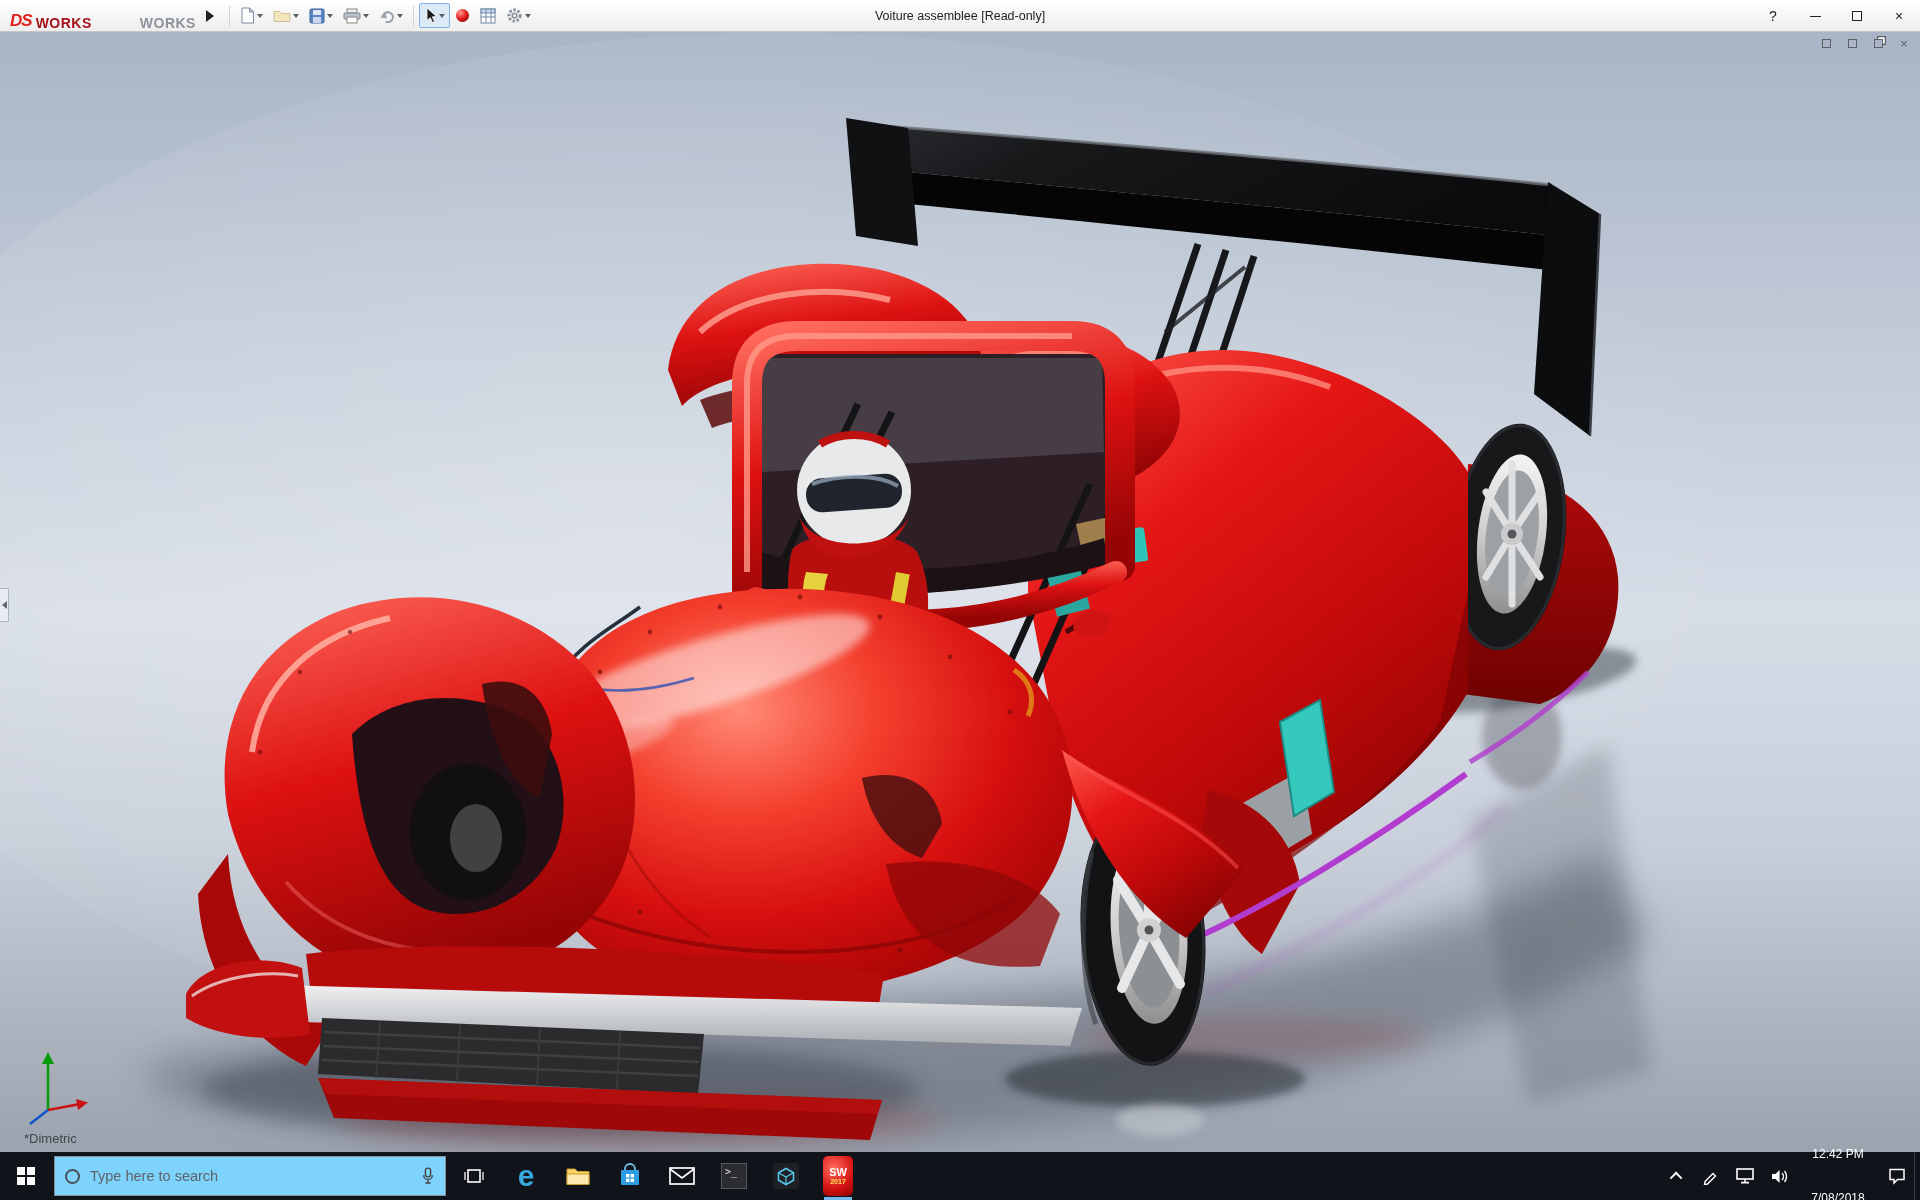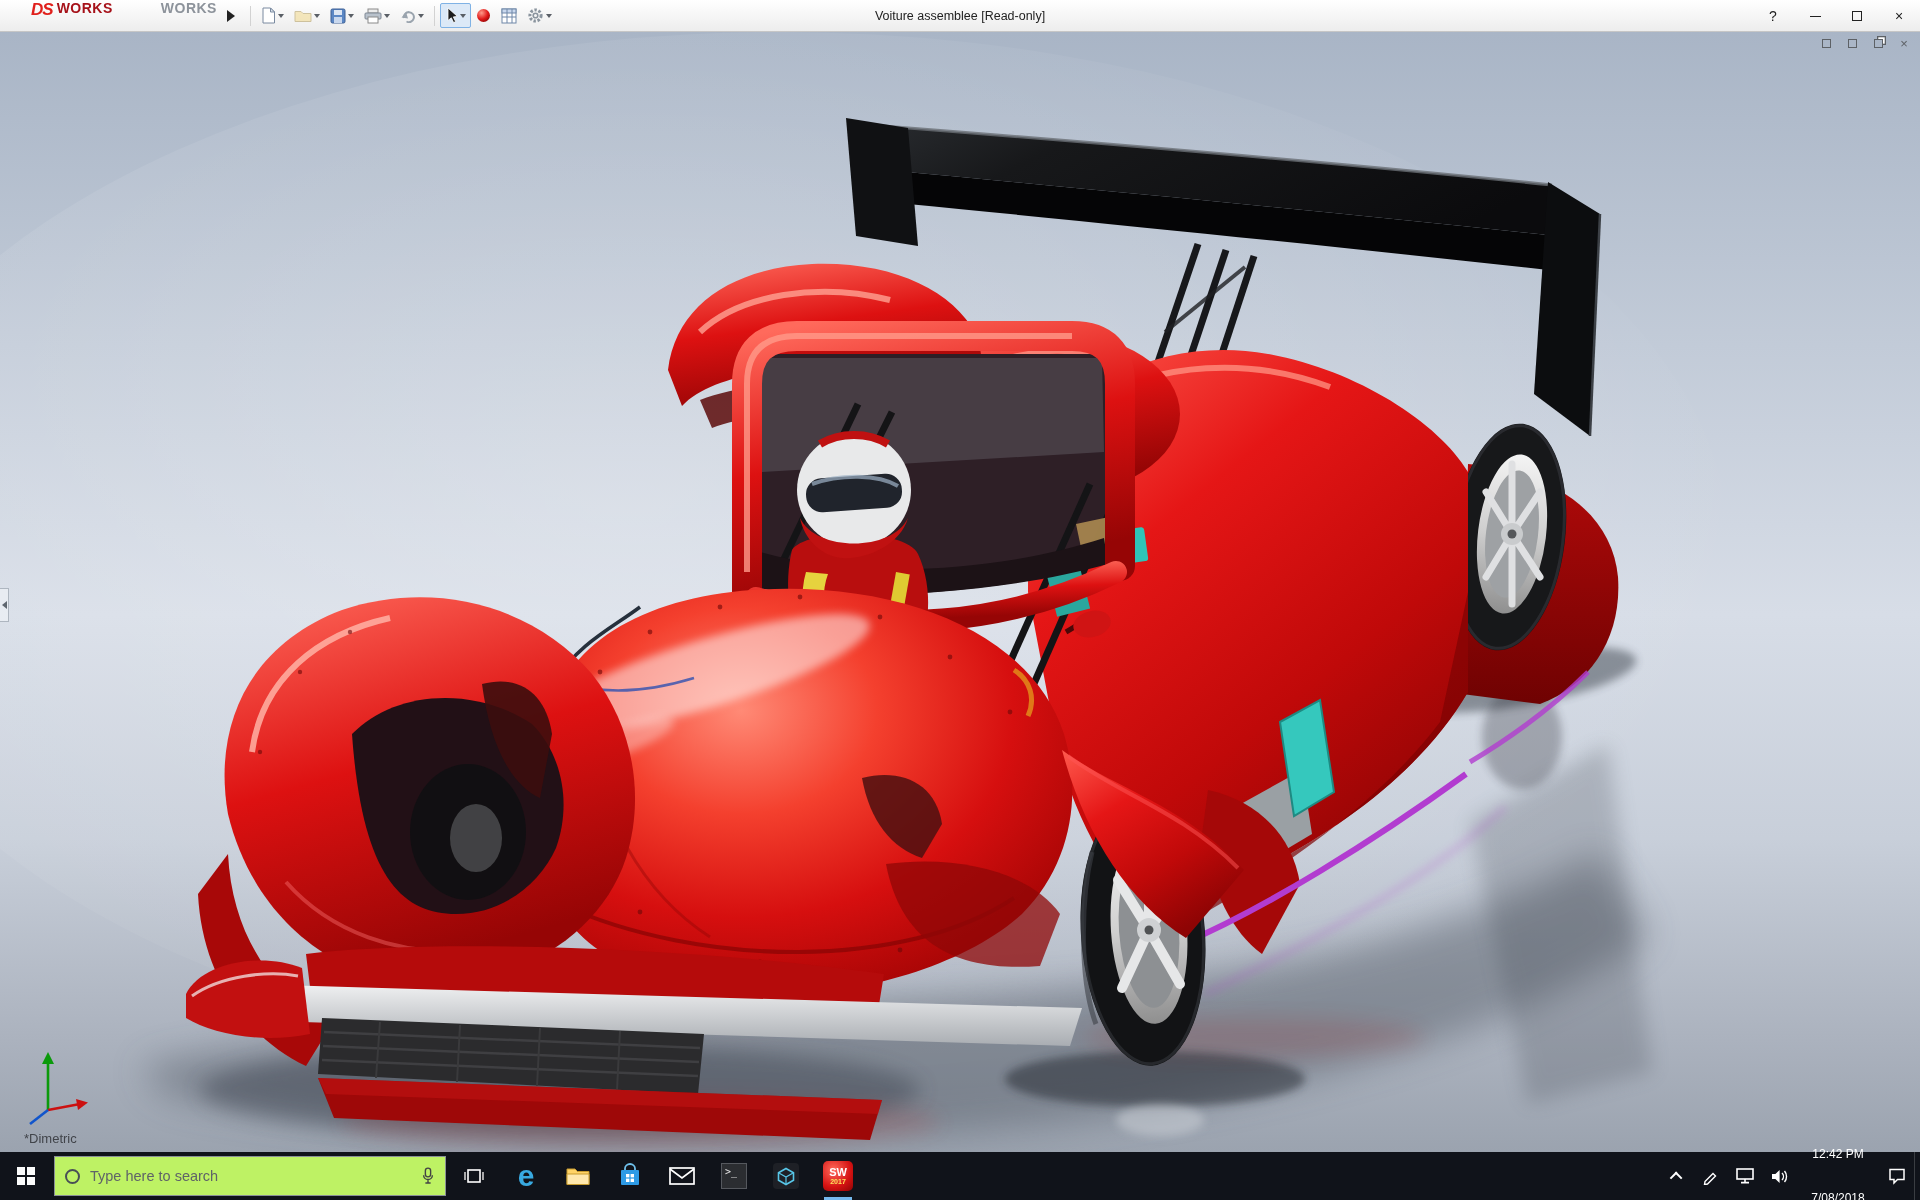--- a/index.html
+++ b/index.html
@@ -5,21 +5,21 @@
   * { box-sizing: border-box; margin: 0; padding: 0; }
   html,body { width:1920px; height:1200px; overflow:hidden; font-family:"Liberation Sans", sans-serif; background:#000; }
 
   
   .titlebar{
     position:absolute; top:0; left:0; width:1920px; height:32px;
     background:linear-gradient(#ffffff,#ededed);
     border-bottom:1px solid #c6c6c6;
     display:flex; align-items:center; z-index:30;
   }
-  .brand{ display:flex; align-items:flex-start; gap:4px; padding:0 6px 0 10px; height:100%; cursor:default;margin-left:21px;}
+  .brand{ display:flex; align-items:flex-end; gap:4px; padding:0 6px 0 10px; height:100%; cursor:default;}
   .ds-logo{ font-weight:bold; font-style:italic; font-size:17px; color:#e0201c; letter-spacing:-1px;}
   .brand-name{ font-size:14px; letter-spacing:.5px;}
   .brand-bold{ font-weight:bold; color:#a6121a;}
   .brand-light{ font-weight:bold; color:#8d939b;padding-left:48px;}
   .flyout-arrow{ width:0; height:0; border-top:6px solid transparent; border-bottom:6px solid transparent; border-left:8px solid #222; margin:0 10px 0 4px; cursor:pointer;}
   .tb-sep{ width:1px; height:20px; background:#d2d2d2; margin:0 5px;}
   .tb-btn{ display:flex; align-items:center; gap:2px; padding:3px 4px; border-radius:2px; border:1px solid transparent; cursor:pointer;}
   .tb-btn.pressed{ background:#dcearf7; background:#dce9f7; border:1px solid #7fb2e5;}
   .tb-caret{ width:0; height:0; border-left:3.5px solid transparent; border-right:3.5px solid transparent; border-top:4px solid #5a5f66;}
   .title-center{ position:absolute; left:50%; top:0; transform:translateX(-50%); height:32px; display:flex; align-items:center; font-size:12.5px; color:#222;}
@@ -38,26 +38,26 @@
   .panel-arrow{ position:absolute; left:0; top:556px; width:9px; height:34px; background:rgba(240,243,247,.65); border:1px solid #aeb6c0; border-left:none; display:flex; align-items:center; justify-content:center; cursor:pointer; z-index:5;}
   .panel-arrow::after{ content:""; width:0; height:0; border-top:4px solid transparent; border-bottom:4px solid transparent; border-right:5px solid #5f6770;}
   .view-label{ position:absolute; left:24px; bottom:6px; font-size:13px; color:#41444a; z-index:5;}
   .triad{ position:absolute; left:14px; bottom:24px; z-index:5;}
 
   
   .taskbar{ position:absolute; bottom:0; left:0; width:1920px; height:48px; background:#10131a; display:flex; align-items:stretch; z-index:40;}
   .tb-item{ display:flex; align-items:center; justify-content:center; width:52px; height:48px; cursor:pointer; position:relative;}
   .start-grid{ display:grid; grid-template-columns:8px 8px; grid-template-rows:8px 8px; gap:2px;}
   .start-grid span{ background:#fbfbfb; display:block;}
-  .searchbox{ width:392px; height:40px; margin:4px 2px; background:#bef264; border:1px solid #8a9097; display:flex; align-items:center; gap:10px; padding:0 10px; cursor:text;}
+  .searchbox{ width:392px; height:40px; margin:4px 2px; background:#7dd3fc; border:1px solid #8a9097; display:flex; align-items:center; gap:10px; padding:0 10px; cursor:text;}
   .search-ring{ width:15px; height:15px; border:2px solid #494f56; border-radius:50%;}
   .search-text{ flex:1; font-size:14.5px; color:#5f6368; white-space:nowrap; overflow:hidden;}
   .edge-e{ font-size:30px; font-weight:bold; color:#38a9e0; line-height:1;}
   .console-ic{ width:26px; height:26px; background:#2b2d31; border:1px solid #55585e; color:#e8e8e8; font-family:"DejaVu Sans Mono", monospace; font-size:10px; display:flex; align-items:flex-start; justify-content:flex-start; padding:2px 0 0 3px;}
-  .sw-ic{ width:30px; height:30px; background:radial-gradient(circle at 35% 30%, #ff6a5a, #d41212 60%, #8e0404); border-radius:5px; display:flex; flex-direction:column; align-items:center; justify-content:center; line-height:1;}
+  .sw-ic{ width:30px; height:40px; background:radial-gradient(circle at 35% 30%, #ff6a5a, #d41212 60%, #8e0404); border-radius:5px; display:flex; flex-direction:column; align-items:center; justify-content:center; line-height:1;}
   .sw-ic .sw-t{ color:#fff; font-weight:bold; font-size:11px;}
   .sw-ic .sw-y{ color:#ffe25a; font-size:7px; font-weight:bold;}
   .tb-item.active::after{ content:""; position:absolute; bottom:0; left:12px; right:12px; height:3px; background:#76b9ed;}
   .tray{ margin-left:auto; display:flex; align-items:stretch;}
   .tray-item{ display:flex; align-items:center; justify-content:center; width:34px; height:48px; cursor:pointer;}
   .chev-up{ width:9px; height:9px; border-left:2px solid #ffffff; border-top:2px solid #ffffff; transform:rotate(45deg) translateY(2px);}
   .clock{ width:84px; display:flex; flex-direction:column; align-items:center; justify-content:center; color:#ffffff; font-size:12px; line-height:15px; cursor:pointer;gap:29px;}
   .show-desktop{ width:6px; height:48px; border-left:1px solid #3a3d42; cursor:pointer;}
 </style>
 </head>

